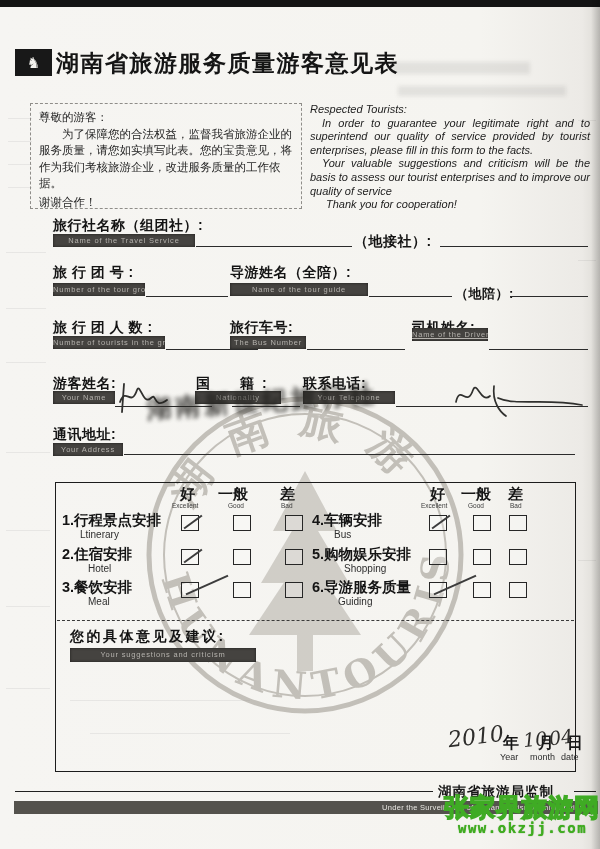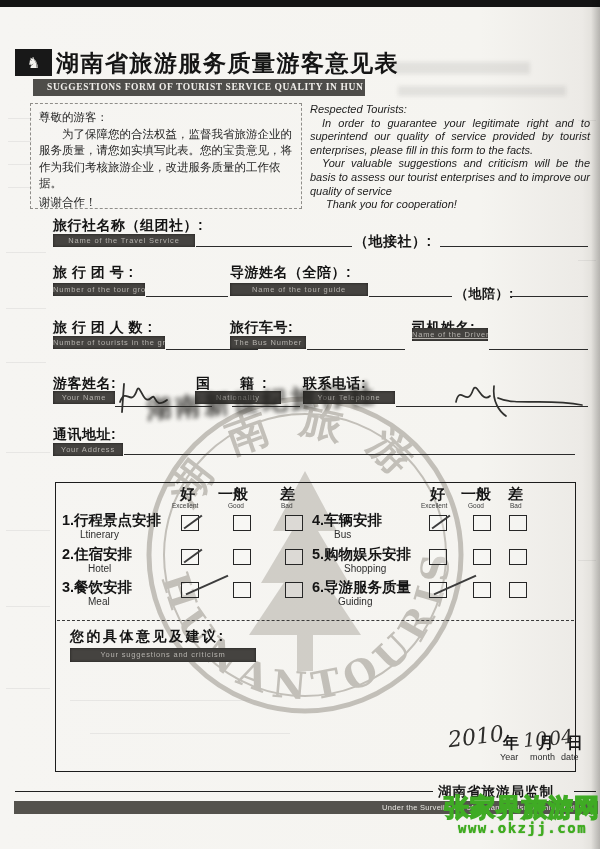--- a/index.html
+++ b/index.html
@@ -114,21 +114,20 @@
       <polygon points="172,126 128,200 216,200"></polygon>
       <polygon points="172,168 116,252 228,252"></polygon>
       <rect x="164" y="252" width="16" height="36"></rect>
     </g>
   </svg>
 
   <div class="logo-bar">
     <span class="horse">♞</span>
   </div>
   <div class="title-cn">湖南省旅游服务质量游客意见表</div>
-  <div class="title-en-bar">SUGGESTIONS FORM OF TOURIST SERVICE QUALITY IN HUN</div>
 
   <div class="intro-cn">
     <div>尊敬的游客：</div>
     <p class="body">为了保障您的合法权益，监督我省旅游企业的服务质量，请您如实填写此表。您的宝贵意见，将作为我们考核旅游企业，改进服务质量的工作依据。</p>
     <div class="closing">谢谢合作！</div>
   </div>
   <div class="intro-en">
     <p class="sal">Respected Tourists:</p>
     <p>In order to guarantee your legitimate right and to superintend our quality of service provided by tourist enterprises, please fill in this form to the facts.</p>
     <p>Your valuable suggestions and criticism will be the basis to assess our tourist enterprises and to improve our quality of service</p>

